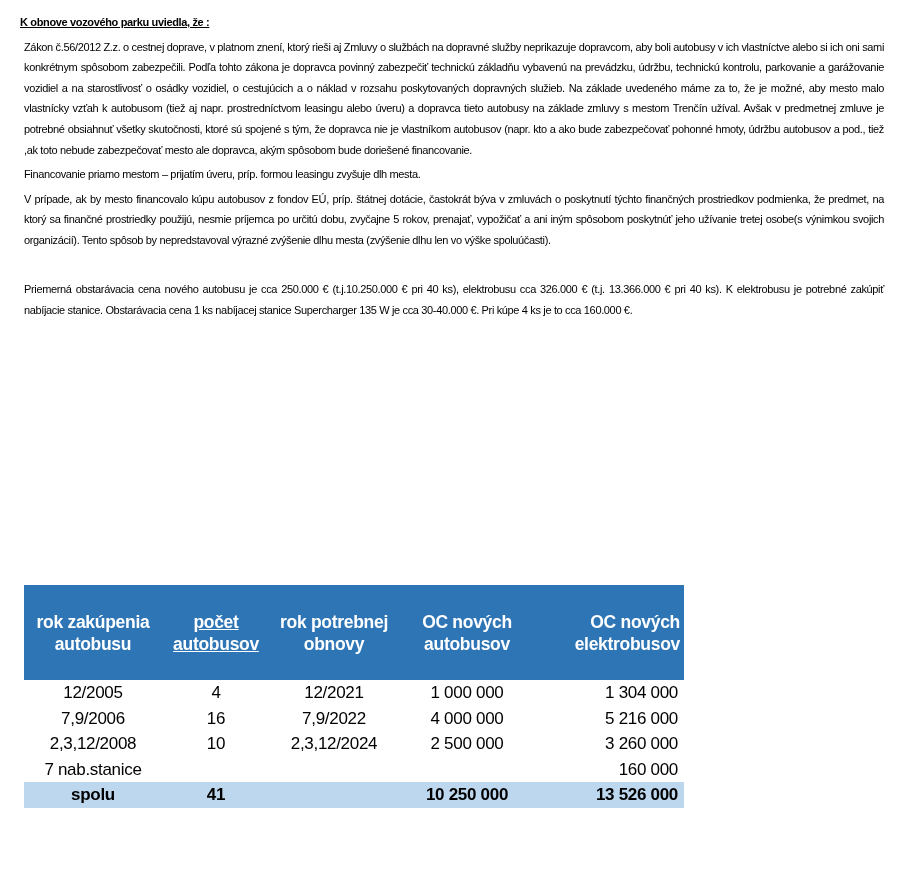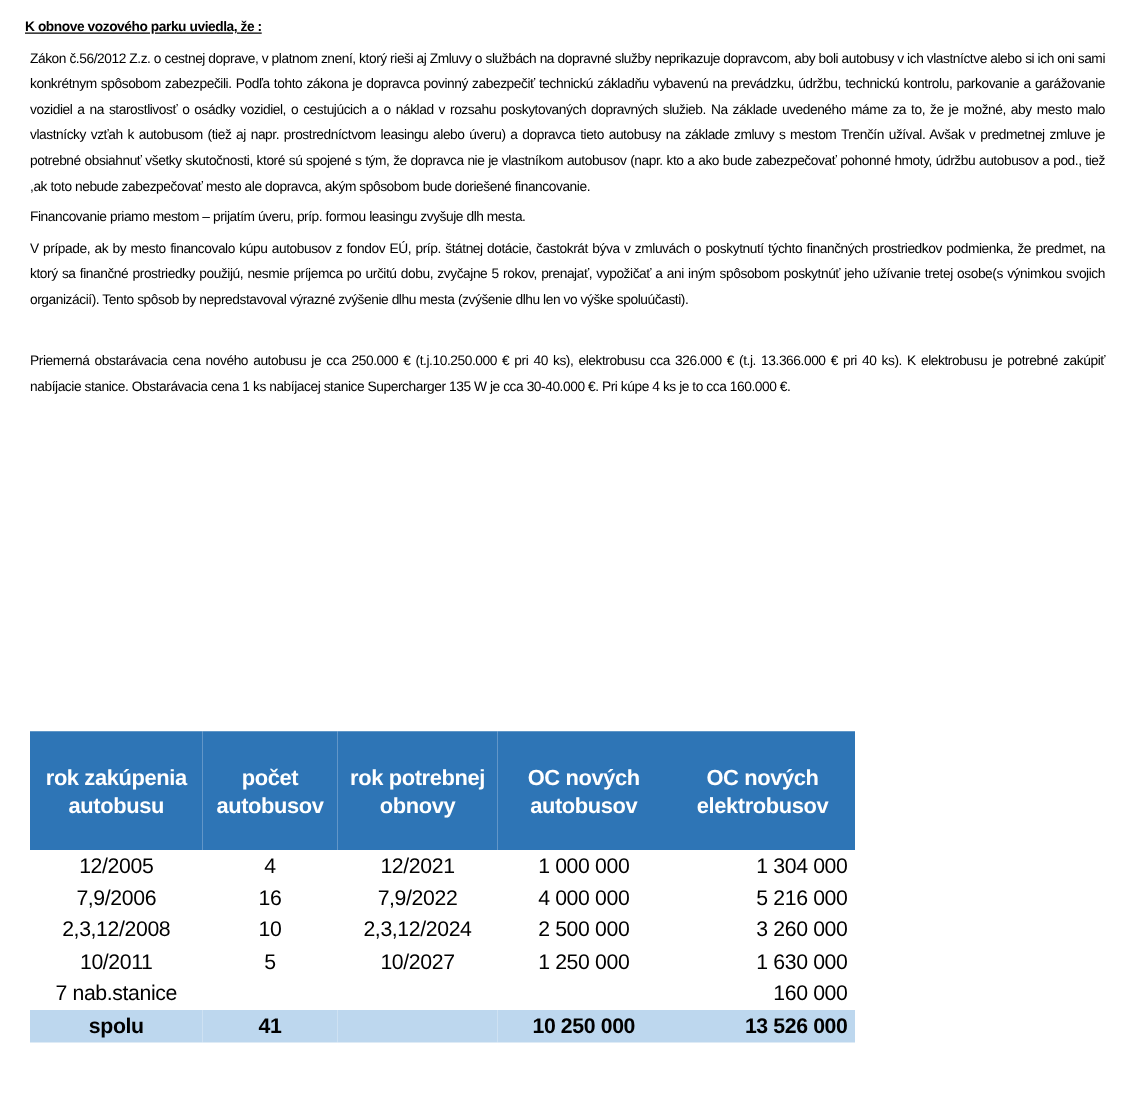--- a/index.html
+++ b/index.html
@@ -25,21 +25,21 @@
   th {
     background: #2E75B6; color: #fff; font-weight: bold; font-size: 17.5px;
     line-height: 22px; height: 95px; padding: 0 4px; vertical-align: middle;
     text-align: center;
     margin-left: 35px;
   }
   td { height: 25.6px; padding: 0 6px; line-height: 25.6px; white-space: nowrap; }
   td.c { text-align: center; margin-top: 40px; }
   td.r { text-align: right; }
   tr.total td { background: #BDD7EE; font-weight: bold; }
-  .w1 { width: 130px; } .w2 { width: 100px; } .w3 { width: 120px; } .w4 { width: 130px; } .w5 { width: 140px; }
+  .w1 { width: 130px; } .w2 { width: 100px; text-decoration: underline; } .w3 { width: 120px; } .w4 { width: 130px; } .w5 { width: 140px; text-align: right; }
 </style>
 </head>
 <body>
 
 <div class="doc">
   <p class="title">K obnove vozového parku uviedla,  že :</p>
   <p class="para">Zákon č.56/2012 Z.z. o cestnej doprave, v platnom znení, ktorý rieši aj Zmluvy o službách na dopravné služby neprikazuje dopravcom, aby boli autobusy v ich vlastníctve alebo si ich oni sami konkrétnym spôsobom zabezpečili. Podľa tohto zákona je dopravca povinný zabezpečiť technickú základňu vybavenú na prevádzku, údržbu, technickú kontrolu, parkovanie a garážovanie vozidiel a na starostlivosť o osádky vozidiel, o cestujúcich a o náklad v rozsahu poskytovaných dopravných služieb. Na základe uvedeného máme za to, že je možné, aby mesto malo vlastnícky vzťah k autobusom (tiež aj napr. prostredníctvom leasingu alebo úveru) a dopravca tieto autobusy na základe zmluvy s mestom Trenčín užíval. Avšak v predmetnej zmluve  je potrebné obsiahnuť všetky skutočnosti, ktoré sú spojené s tým, že dopravca nie je vlastníkom autobusov (napr. kto a ako bude zabezpečovať pohonné hmoty, údržbu autobusov a pod., tiež ,ak toto nebude zabezpečovať mesto ale dopravca, akým spôsobom bude doriešené financovanie.</p>
   <p class="para left">Financovanie priamo mestom – prijatím úveru, príp. formou leasingu zvyšuje dlh mesta.</p>
   <p class="para">V prípade, ak by mesto financovalo kúpu autobusov z fondov EÚ, príp. štátnej dotácie, častokrát býva v zmluvách o poskytnutí týchto finančných prostriedkov podmienka, že predmet, na ktorý sa finančné prostriedky použijú, nesmie príjemca po určitú dobu, zvyčajne 5 rokov, prenajať, vypožičať a ani iným spôsobom poskytnúť jeho užívanie tretej osobe(s výnimkou svojich organizácií). Tento spôsob by nepredstavoval výrazné zvýšenie dlhu mesta (zvýšenie dlhu len vo výške spoluúčasti).</p>
   <div class="gap"></div>
@@ -73,27 +73,20 @@
           <td class="r">5 216 000</td>
         </tr>
         <tr>
           <td class="c">2,3,12/2008</td>
           <td class="c">10</td>
           <td class="c">2,3,12/2024</td>
           <td class="c">2 500 000</td>
           <td class="r">3 260 000</td>
         </tr>
         <tr>
-          <td class="c">10/2011</td>
-          <td class="c">5</td>
-          <td class="c">10/2027</td>
-          <td class="c">1 250 000</td>
-          <td class="r">1 630 000</td>
-        </tr>
-        <tr>
           <td class="c">7 nab.stanice</td>
           <td class="c"></td>
           <td class="c"></td>
           <td class="c"></td>
           <td class="r">160 000</td>
         </tr>
         <tr class="total">
           <td class="c">spolu</td>
           <td class="c">41</td>
           <td class="c"></td>

